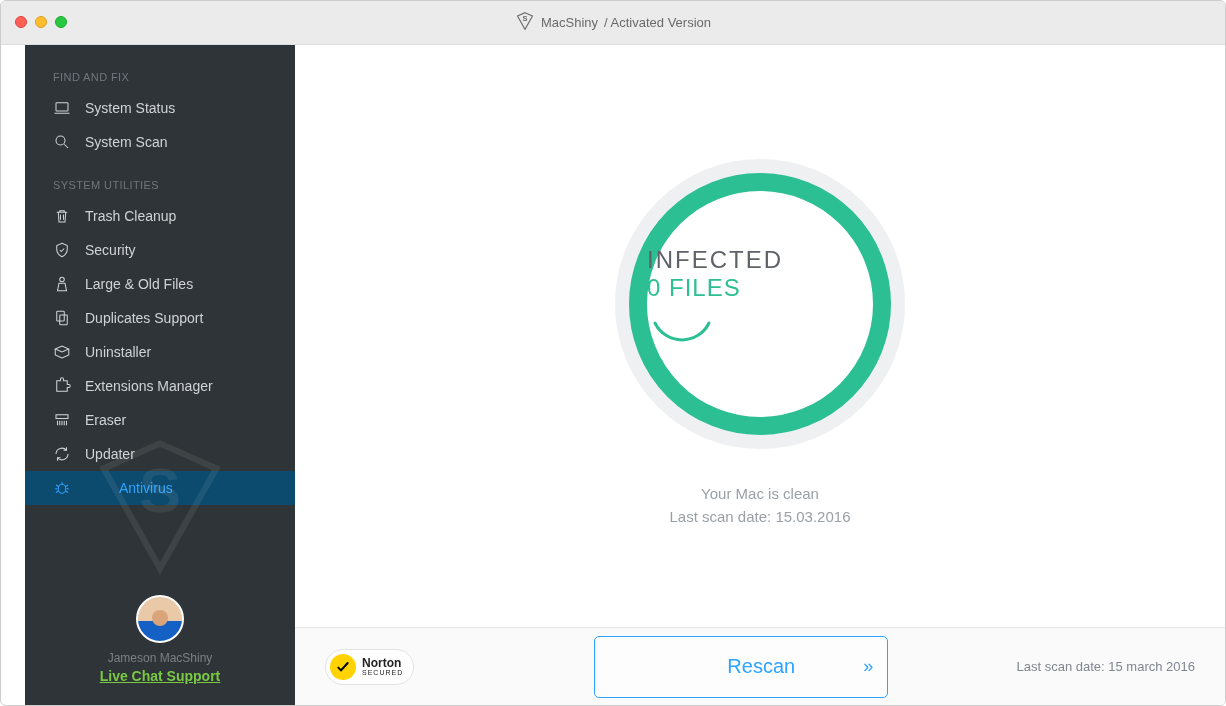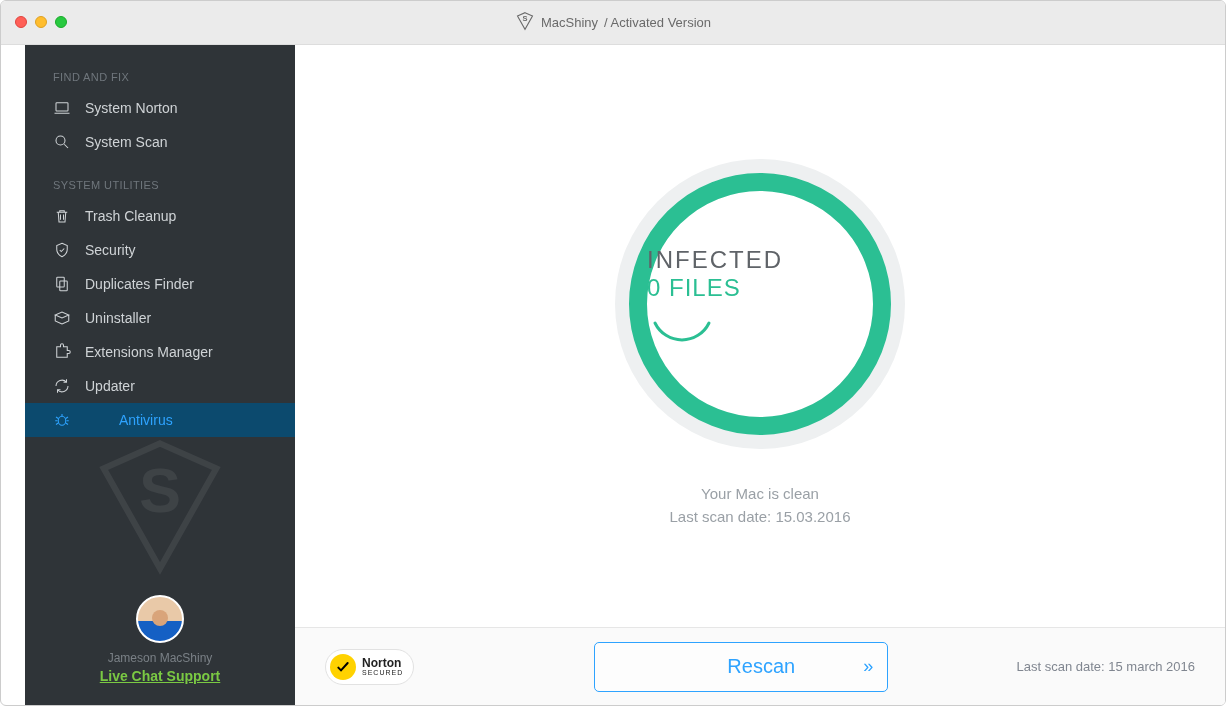--- a/index.html
+++ b/index.html
@@ -41,21 +41,21 @@
 .status { text-align: center; margin-top: 36px; }
 .status .line1 { color: #9aa0a6; font-size: 15px; margin-bottom: 6px; }
 .status .line2 { color: #9aa0a6; font-size: 15px; }
 .bottombar { height: 78px; border-top: 1px solid #e6e6e6; background: #fafafa; display: flex; align-items: center; padding: 16px 30px; gap: 20px; margin-top: 28px; }
 .norton { display: flex; align-items: center; gap: 6px; border: 1px solid #e2e2e2; border-radius: 20px; padding: 4px 10px 4px 4px; background: #fff; }
 .norton .check { width: 26px; height: 26px; border-radius: 50%; background: #ffd200; display: flex; align-items: center; justify-content: center; position:relative; }
 .norton .check svg { width: 16px; height: 16px; }
 .norton .txt { line-height: 1; }
 .norton .txt .n1 { font-size: 12px; font-weight: 700; color: #222; }
 .norton .txt .n2 { font-size: 7px; letter-spacing: 1px; color: #222; }
-.rescan { flex: 0 0 294px; margin-left: 160px; height: 50px; border: 1px solid #2ea3ff; border-radius: 5px; background: #fdfdfd; display: flex; align-items: center; justify-content: center; gap: 60px; color: #2ea3ff; font-size: 20px; cursor: pointer; position: relative; }
+.rescan { flex: 0 0 294px; margin-left: 160px; height: 62px; border: 1px solid #2ea3ff; border-radius: 5px; background: #fdfdfd; display: flex; align-items: center; justify-content: center; gap: 60px; color: #2ea3ff; font-size: 20px; cursor: pointer; position: relative; }
 .rescan .rbtxt { margin-left: 40px; }
 .rescan .chev { position: absolute; right: 18px; font-size: 18px; letter-spacing: -4px; }
 .lastscan { margin-left: auto; font-size: 13px; color: #808690; }
 </style>
 </head>
 <body>
 
 <div class="window">
   <div class="titlebar">
     <div class="traffic">
@@ -79,21 +79,21 @@
     <div class="sidebar">
       <div class="section-label first">FIND AND FIX</div>
 
       <div class="item">
         <span class="ico">
             <svg viewBox="0 0 24 24">
               <rect x="4" y="5" width="16" height="11" rx="1"></rect>
               <path d="M2 19 h20"></path>
             </svg>
           </span>
-        <span>System Norton</span>
+        <span>System Status</span>
       </div>
       <div class="item">
         <span class="ico">
             <svg viewBox="0 0 24 24">
               <circle cx="10" cy="10" r="6"></circle>
               <path d="M15 15 l5 5"></path>
             </svg>
           </span>
         <span>System Scan</span>
       </div>
@@ -113,41 +113,59 @@
             <svg viewBox="0 0 24 24">
               <path d="M12 3 l7 3 v5 c0 5 -3 8 -7 10 c-4 -2 -7 -5 -7 -10 v-5 z"></path>
               <path d="M9 12 l2 2 l4 -4"></path>
             </svg>
           </span>
         <span>Security</span>
       </div>
       <div class="item">
         <span class="ico">
             <svg viewBox="0 0 24 24">
+              <circle cx="12" cy="6" r="3"></circle>
+              <path d="M6 21 l2 -10 h8 l2 10 z"></path>
+            </svg>
+          </span>
+        <span>Large &amp; Old Files</span>
+      </div>
+      <div class="item">
+        <span class="ico">
+            <svg viewBox="0 0 24 24">
               <rect x="5" y="3" width="10" height="13" rx="1"></rect>
               <rect x="9" y="8" width="10" height="13" rx="1"></rect>
             </svg>
           </span>
-        <span>Duplicates Finder</span>
+        <span>Duplicates Support</span>
       </div>
       <div class="item">
         <span class="ico">
             <svg viewBox="0 0 24 24">
               <path d="M3 8 l9 -4 l9 4 l-9 4 z M3 8 v8 l9 4 M21 8 v8 l-9 4"></path>
             </svg>
           </span>
         <span>Uninstaller</span>
       </div>
       <div class="item">
         <span class="ico">
             <svg viewBox="0 0 24 24">
               <path d="M5 5 h5 v-2 a2 2 0 1 1 4 0 v2 h5 v5 h2 a2 2 0 1 1 0 4 h-2 v5 h-14 z"></path>
             </svg>
           </span>
         <span>Extensions Manager</span>
+      </div>
+      <div class="item">
+        <span class="ico">
+            <svg viewBox="0 0 24 24">
+              <rect x="4" y="5" width="16" height="5"></rect>
+              <path d="M6 13 v6 M9 13 v6 M12 13 v6 M15 13 v6 M18 13 v6"></path>
+            </svg>
+          </span>
+        <span>Eraser</span>
       </div>
       <div class="item">
         <span class="ico">
             <svg viewBox="0 0 24 24">
               <path d="M4 12 a8 8 0 0 1 14 -5 M20 12 a8 8 0 0 1 -14 5 M18 3 v4 h-4 M6 21 v-4 h4"></path>
             </svg>
           </span>
         <span>Updater</span>
       </div>
       <div class="item active">

